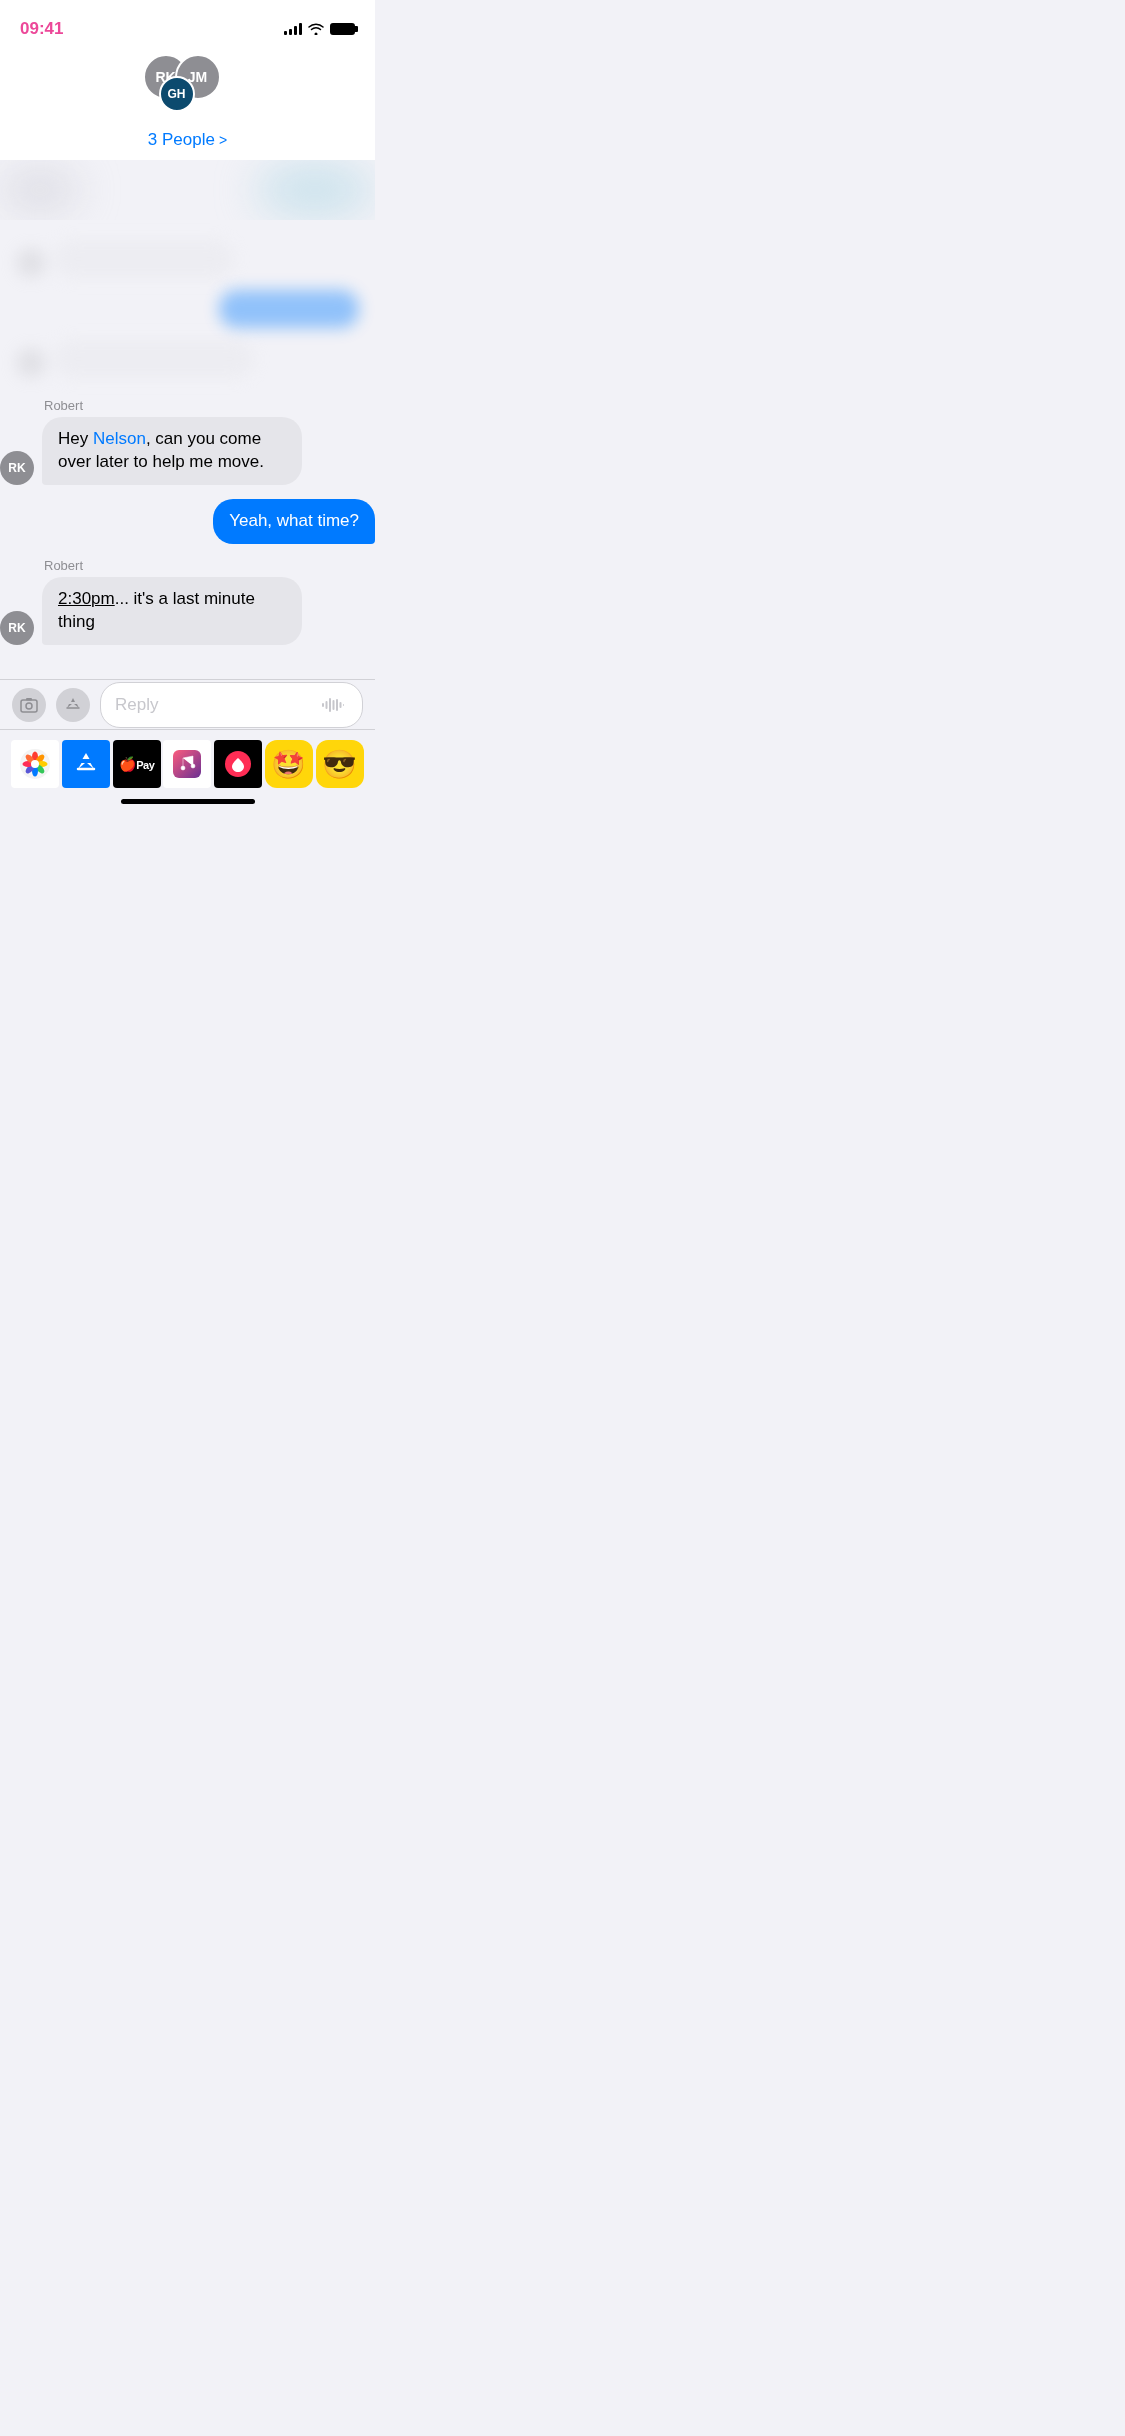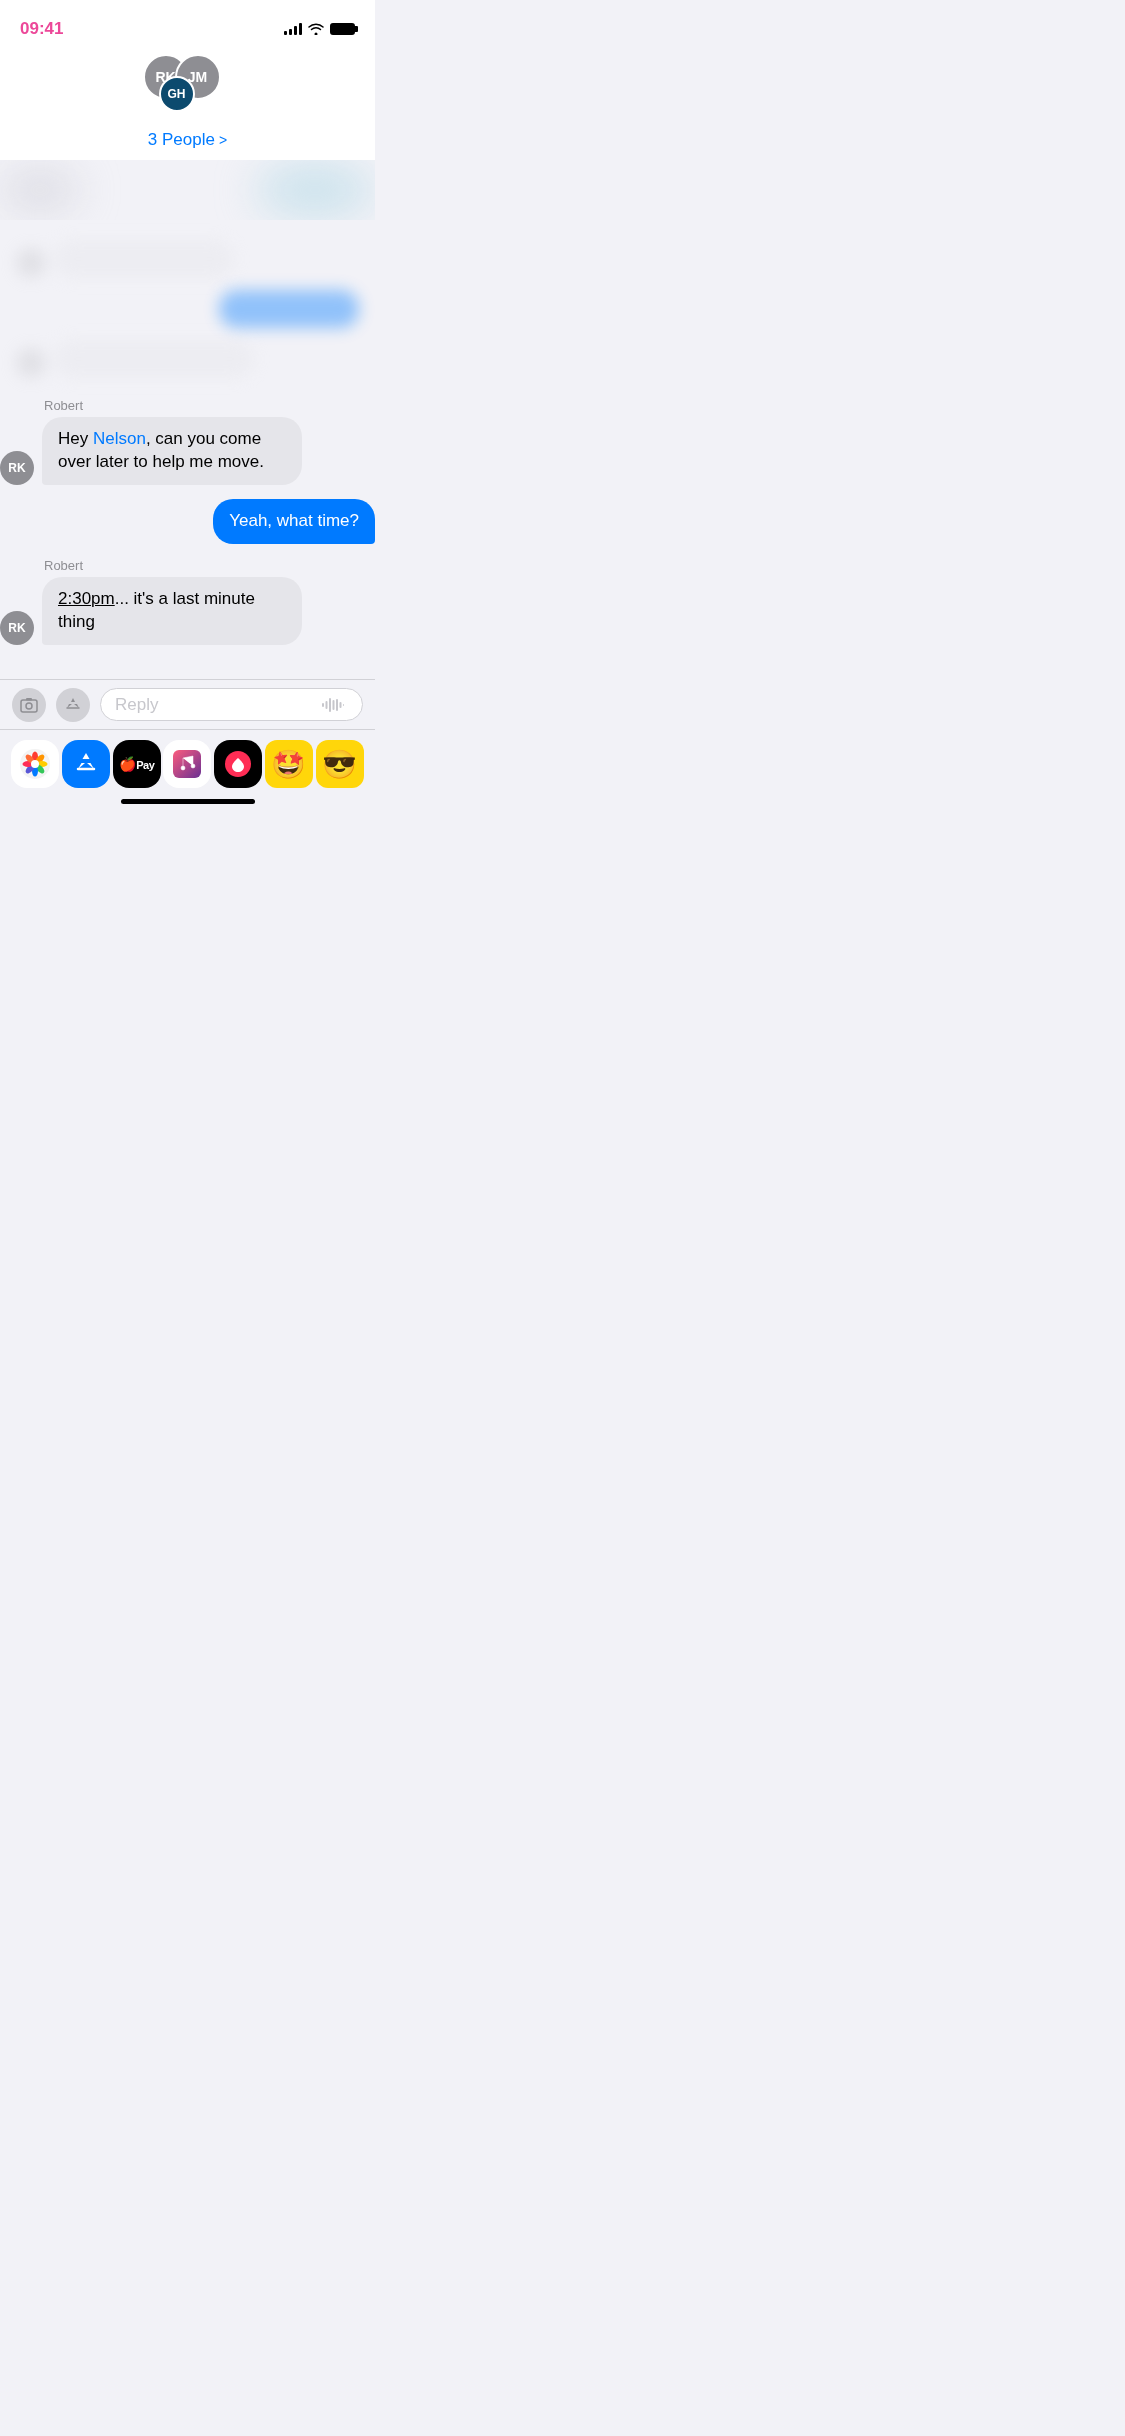--- a/index.html
+++ b/index.html
@@ -236,20 +236,21 @@
 
     
     .input-bar {
       position: absolute;
       bottom: 83px;
       left: 0;
       right: 0;
       background: #f2f2f7;
       border-top: 1px solid #d1d1d6;
       display: flex;
+      align-items: center;
       padding: 8px 12px;
       gap: 10px;
       height: 50px;
     }
 
     .input-icon-btn {
       width: 34px;
       height: 34px;
       border-radius: 50%;
       background: #d1d1d6;
@@ -294,21 +295,21 @@
       border-top: 1px solid #d1d1d6;
       display: flex;
       align-items: center;
       justify-content: space-around;
       padding: 10px 10px 24px 10px;
     }
 
     .dock-app {
       width: 48px;
       height: 48px;
-      border-radius: 16px;
+      border-radius: 4px;
       display: flex;
       align-items: center;
       justify-content: center;
       font-size: 24px;
       overflow: hidden;
     }
 
     .dock-photos { background: white; }
     .dock-appstore { background: #007aff; }
     .dock-applepay { background: #000; }

